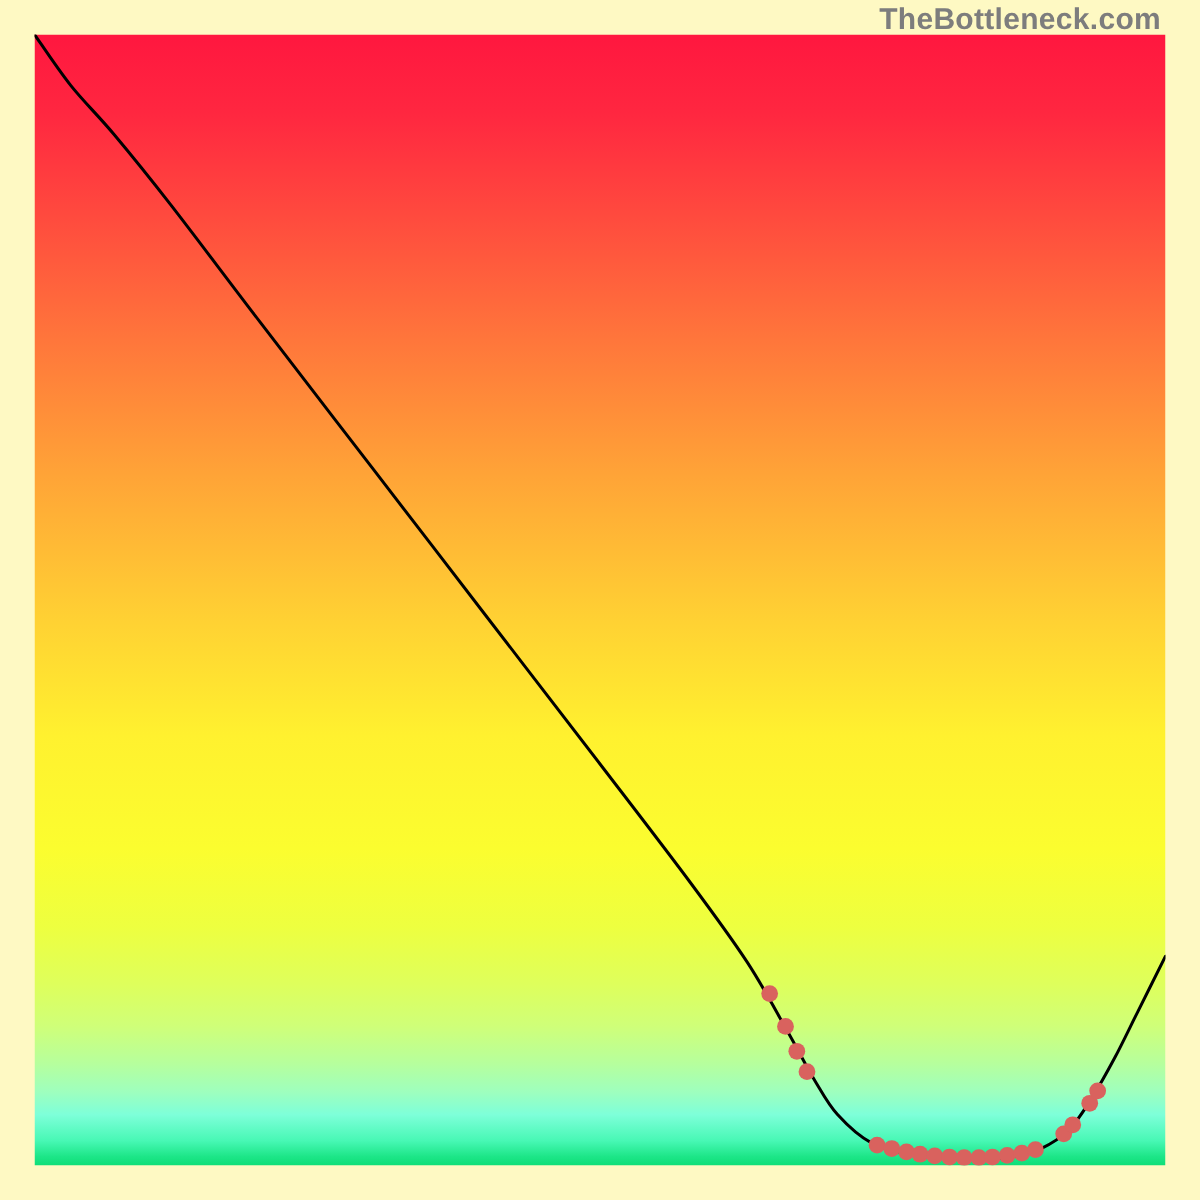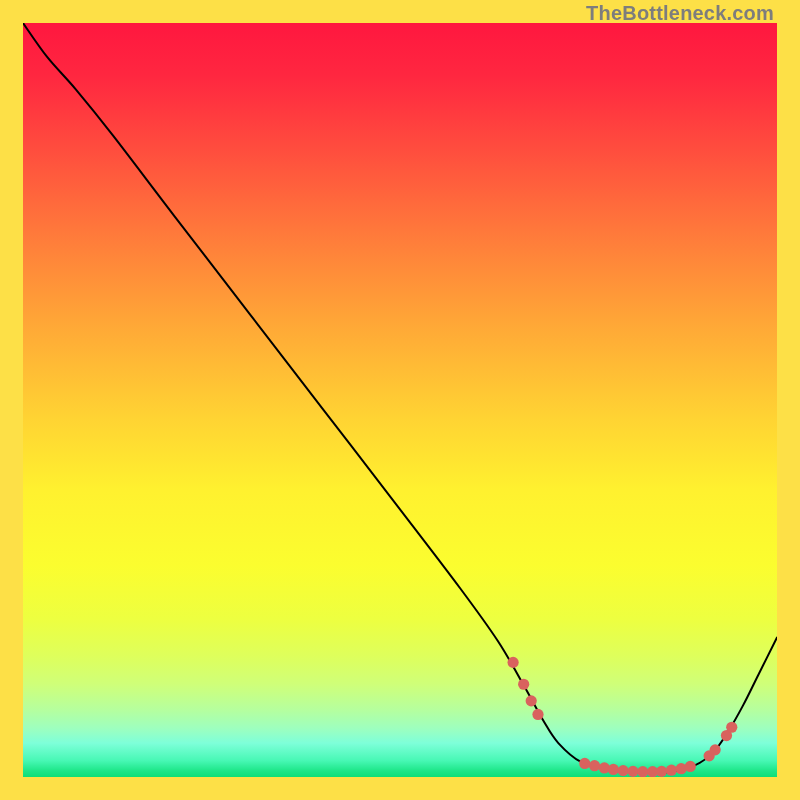--- a/index.html
+++ b/index.html
@@ -8,21 +8,21 @@
     background: #000;
     width: 800px;
     height: 800px;
     overflow: hidden;
     font-family: Arial, Helvetica, sans-serif;
   }
   .stage {
     position: relative;
     width: 800px;
     height: 800px;
-    background: #fde047;
+    background: #fef9c3;
   }
   .plot {
     position: absolute;
     left: 23px;
     top: 23px;
     width: 754px;
     height: 754px;
   }
   .attribution {
     position: absolute;

